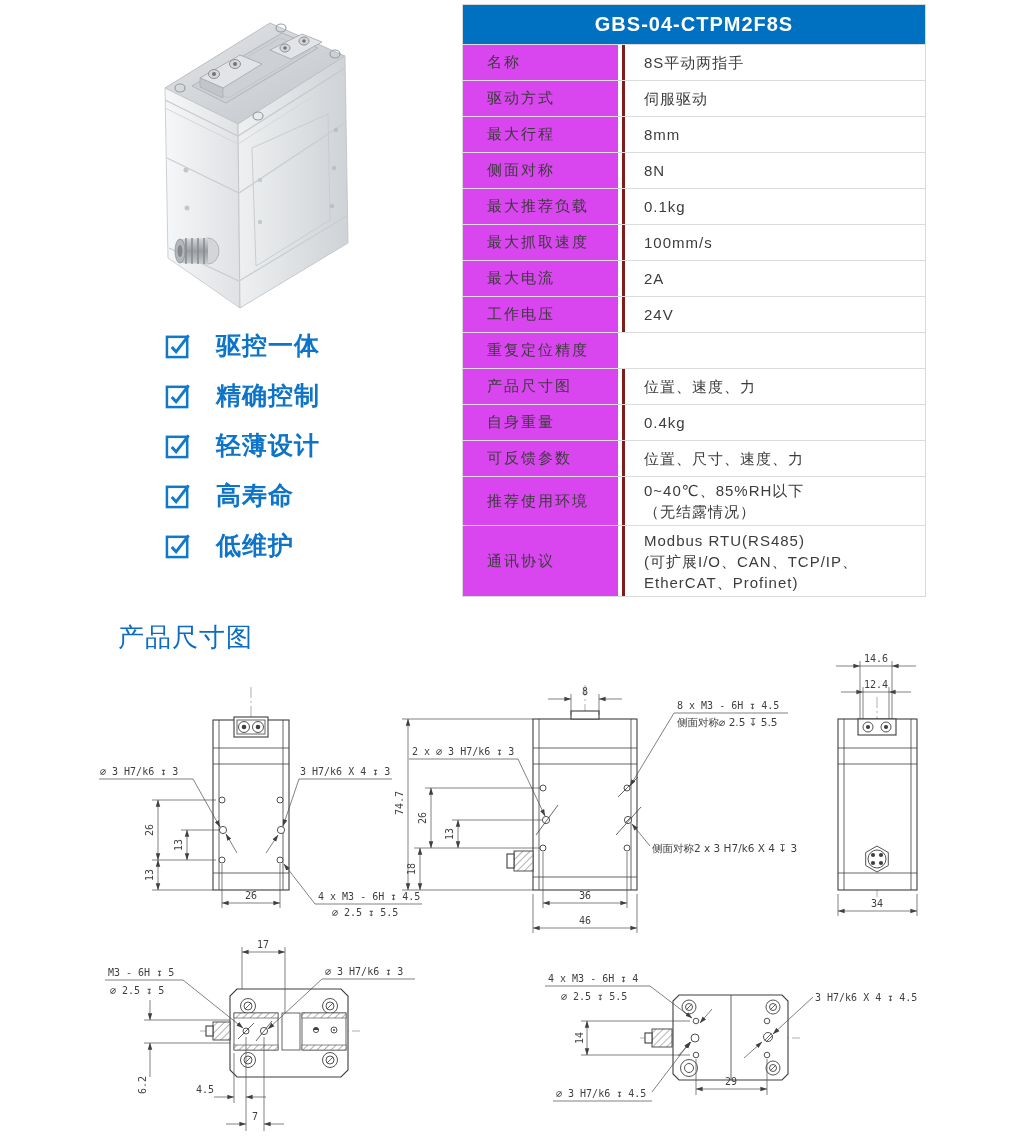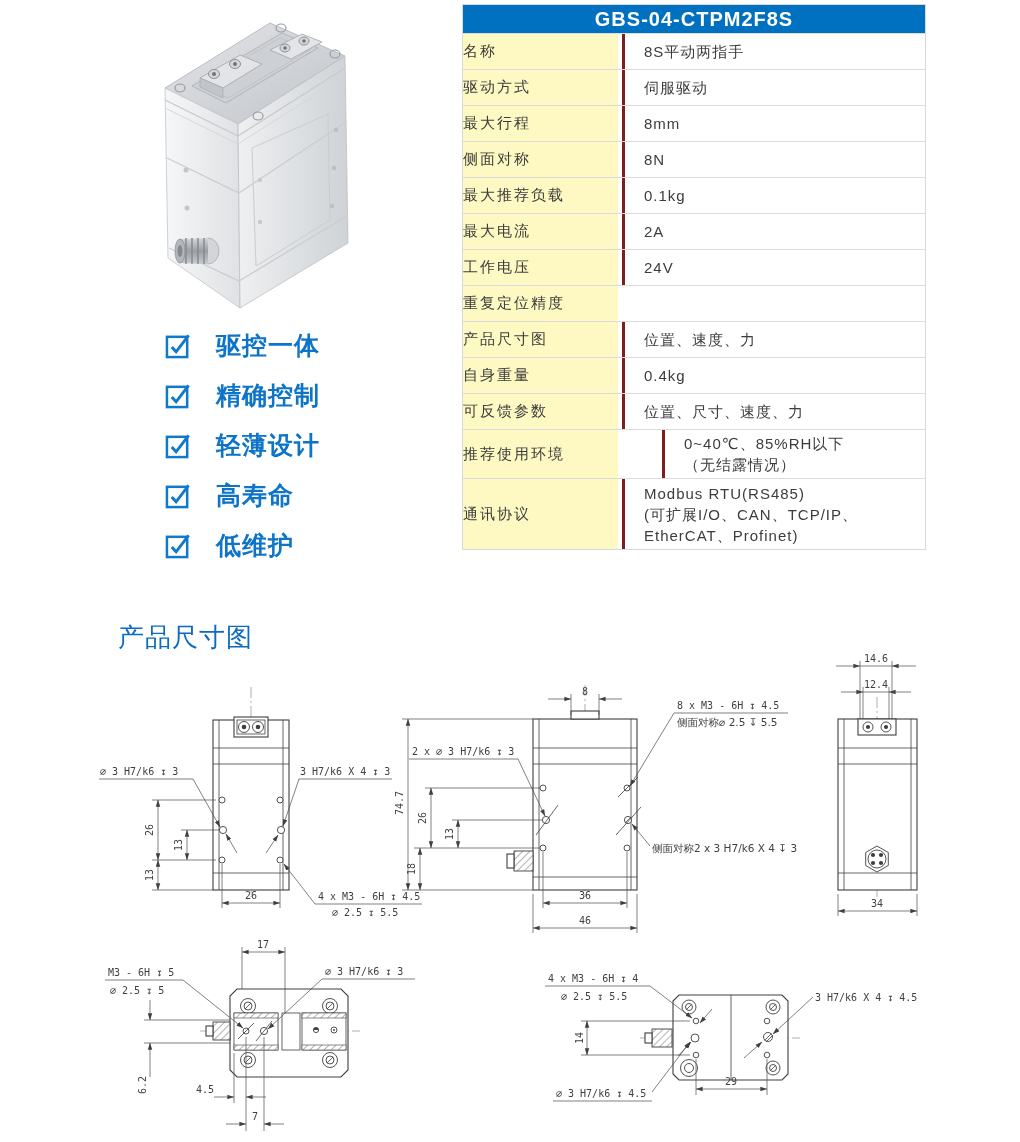--- a/index.html
+++ b/index.html
@@ -2,27 +2,27 @@
 <html><head>
 <meta charset="utf-8">
 <style>
   html,body{margin:0;padding:0;}
   body{width:1020px;height:1142px;position:relative;background:#ffffff;
        font-family:"Liberation Sans","DejaVu Sans",sans-serif;overflow:hidden;}
   .abs{position:absolute;}
 
   
   .spec{left:462px;top:4px;width:464px;border:1px solid #d9d9d9;box-sizing:border-box;background:#fff;}
-  .spec-header{height:28px;background:#0070c0;color:#ffffff;font-size:20px;font-weight:bold;
+  .spec-header{height:39px;background:#0070c0;color:#ffffff;font-size:20px;font-weight:bold;
                display:flex;align-items:center;justify-content:center;letter-spacing:1px;}
   .r{display:flex;border-top:1px solid #dcdcdc;height:35px;}
-  .r.tall1{height:48px;gap:40px;}
+  .r.tall1{height:48px;}
   .r.tall2{height:70px;}
-  .lbl{width:159px;background:#fef9c3;border-right:4px solid #ffffff;box-sizing:border-box;
-       display:flex;align-items:center;font-size:15px;color:#3c3c3c;letter-spacing:2px;}
+  .lbl{width:159px;background:#d946ef;border-right:4px solid #ffffff;box-sizing:border-box;
+       display:flex;align-items:center;padding-left:24px;font-size:15px;color:#3c3c3c;letter-spacing:2px;}
   .val{flex:1;border-left:3px solid #7f1d1d;display:flex;align-items:center;padding-left:19px;
        font-size:15px;color:#3c3c3c;letter-spacing:1px;white-space:pre-line;line-height:1.4;}
 
   
   .features{left:165px;top:331px;}
   .feat{display:flex;align-items:center;margin-bottom:22px;height:28px;}
   .cb{width:27px;height:27px;margin-right:24px;flex:0 0 auto;}
   .ftxt{font-size:25px;font-weight:bold;color:#0d74c8;letter-spacing:1px;}
 
   
@@ -171,20 +171,24 @@
       <div class="lbl">最大行程</div>
       <div class="val">8mm</div>
     </div>
     <div class="r">
       <div class="lbl">侧面对称</div>
       <div class="val">8N</div>
     </div>
     <div class="r">
       <div class="lbl">最大推荐负载</div>
       <div class="val">0.1kg</div>
+    </div>
+    <div class="r">
+      <div class="lbl">最大抓取速度</div>
+      <div class="val">100mm/s</div>
     </div>
     <div class="r">
       <div class="lbl">最大电流</div>
       <div class="val">2A</div>
     </div>
     <div class="r">
       <div class="lbl">工作电压</div>
       <div class="val">24V</div>
     </div>
     <div class="r">

